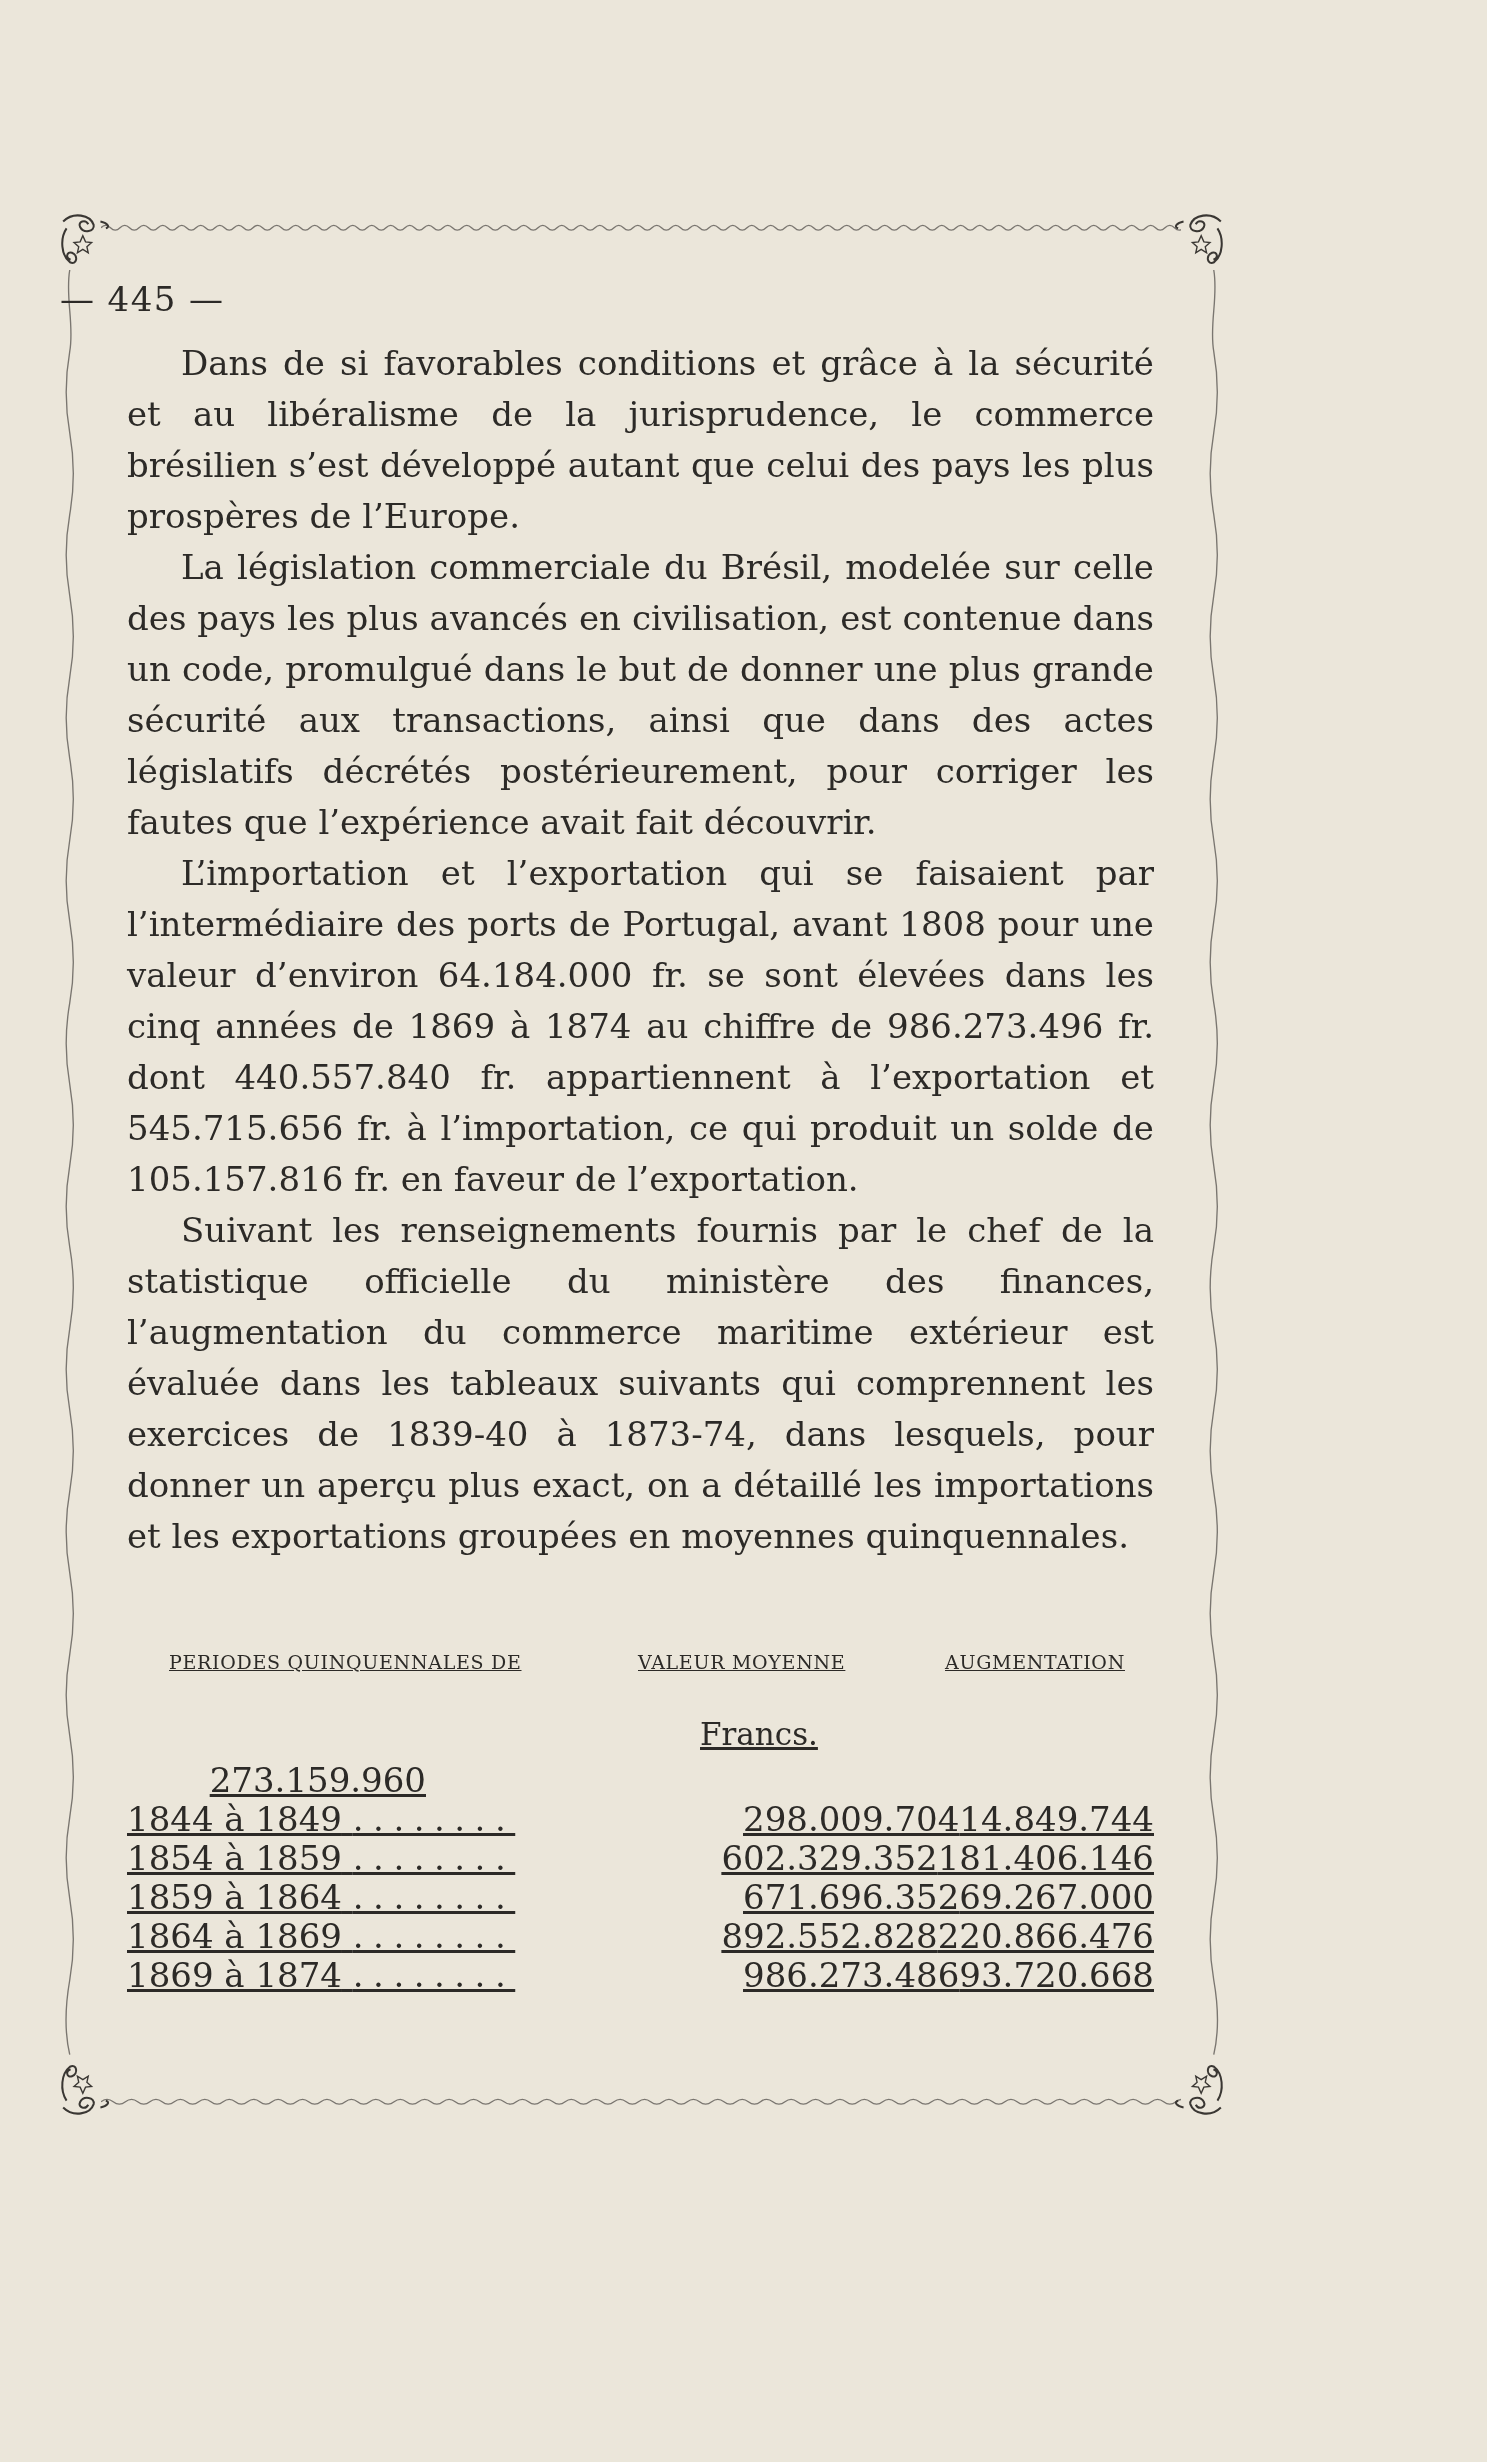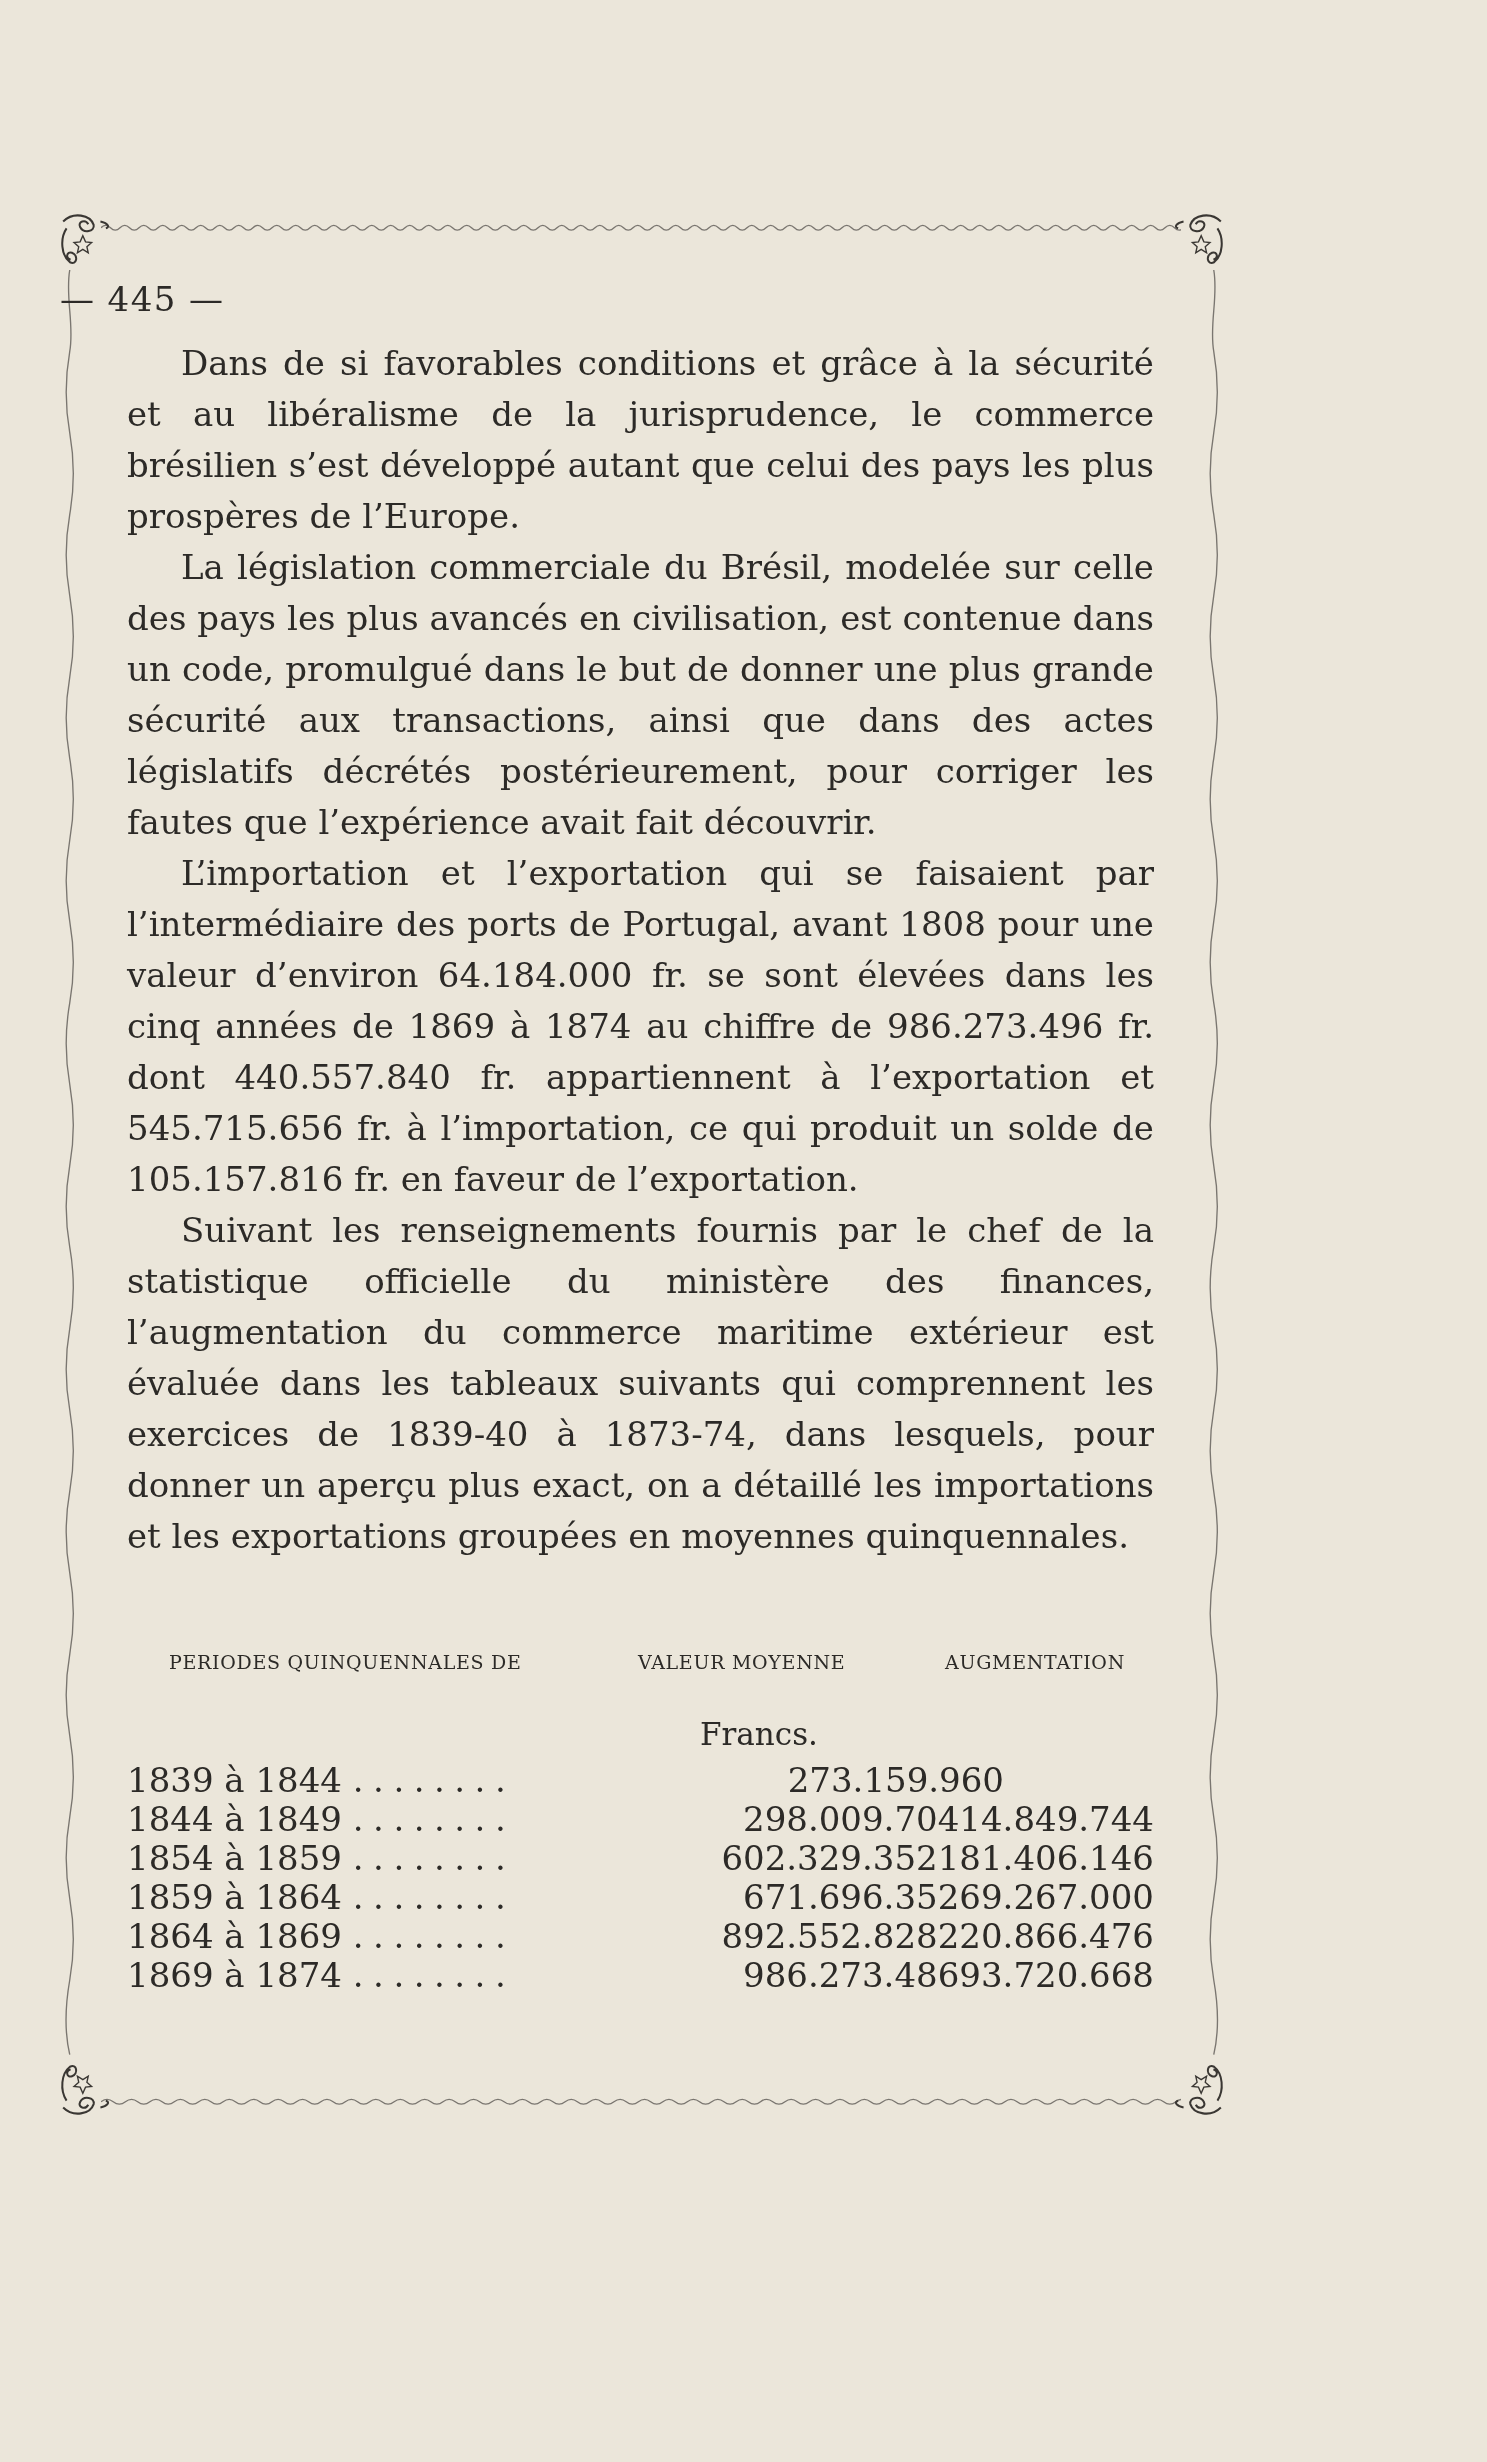--- a/index.html
+++ b/index.html
@@ -39,21 +39,21 @@
     text-align: left; font-size: 34px; letter-spacing: 1.4px;
   }
   .body-text {
     position: absolute; left: 67px; top: 122px; width: 1027px;
     font-size: 34px; line-height: 51px;
     text-align: justify;
   }
   .body-text p { margin: 0; text-indent: 54px; }
 
   .table-wrap {
-    position: absolute; left: 67px; top: 1425px; width: 1027px;
+    position: absolute; left: 67px; top: 1425px; width: 1027px; text-decoration: underline;
   }
   .thead {
     display: flex; font-size: 19px; letter-spacing: 0.7px;
     height: 41px; align-items: center;
   }
   .thead .c1 { width: 469px; padding-left: 42px; box-sizing: border-box; }
   .thead .c2 { width: 320px; padding-left: 42px; box-sizing: border-box; }
   .thead .c3 { flex: 1; text-align: center; }
   .unit-row {
     font-size: 31px; height: 54px; line-height: 54px;
@@ -128,21 +128,20 @@
 
   <div class="table-wrap">
     <div class="thead">
       <div class="c1">PERIODES QUINQUENNALES DE</div>
       <div class="c2">VALEUR MOYENNE</div>
       <div class="c3">AUGMENTATION</div>
     </div>
     <div class="unit-row">Francs.</div>
 
     <div class="trow">
-      <div class="period"><span>1839 à 1844</span> <span class="dots">........</span></div>
       <div class="value">273.159.960</div>
       <div class="aug"></div>
     </div>
     <div class="trow">
       <div class="period"><span>1844 à 1849</span> <span class="dots">........</span></div>
       <div class="value">298.009.704</div>
       <div class="aug">14.849.744</div>
     </div>
     <div class="trow">
       <div class="period"><span>1854 à 1859</span> <span class="dots">........</span></div>

